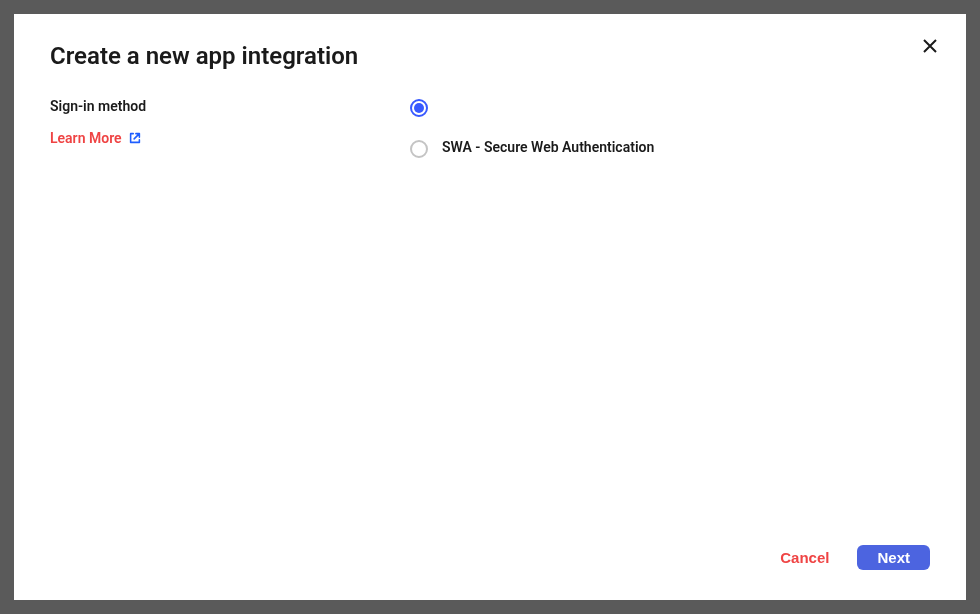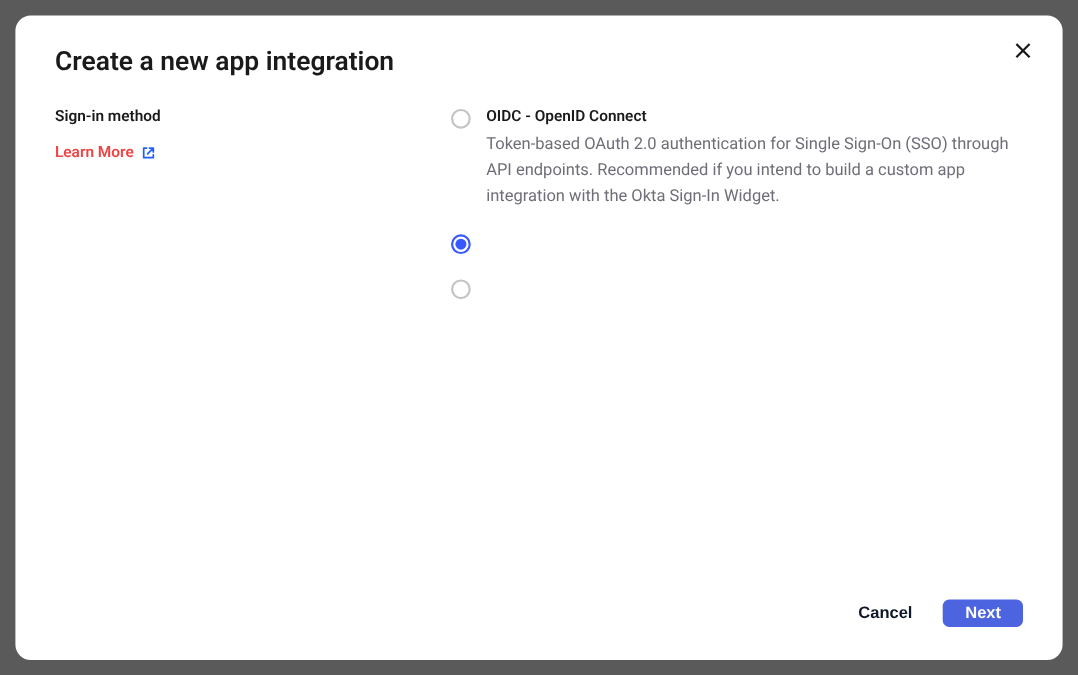--- a/index.html
+++ b/index.html
@@ -15,21 +15,21 @@
       overflow: hidden;
       position: relative;
     }
     .modal {
       position: absolute;
       top: 14px;
       left: 14px;
       right: 14px;
       bottom: 14px;
       background: #fff;
-      border-radius: 14px;
+      border-radius: 0;
       padding: 28px 36px 24px 36px;
       display: flex;
       flex-direction: column;
     }
     .close-button {
       position: absolute;
       top: 20px;
       right: 24px;
       width: 24px;
       height: 24px;
@@ -119,21 +119,21 @@
       display: flex;
       justify-content: flex-end;
       align-items: center;
       gap: 20px;
       margin-top: auto;
       padding-top: 20px;
     }
     .cancel-btn {
       font-size: 15px;
       font-weight: 600;
-      color: #0f172a;
+      color: #ef4444;
       background: none;
       border: none;
       cursor: pointer;
       padding: 10px 8px;
     }
     .next-btn {
       font-size: 15px;
       font-weight: 600;
       color: #fff;
       background: #4c64e0;
@@ -165,37 +165,31 @@
       <a class="learn-more">
         <span>Learn More</span>
         <svg class="ext-icon" viewBox="0 0 16 16" fill="none">
           <path d="M6 3 H3 V13 H13 V10 M9 3 H13 V7 M13 3 L7 9" stroke="#1f5eff" stroke-width="1.8" stroke-linecap="round" stroke-linejoin="round"></path>
         </svg>
       </a>
     </div>
 
     <div class="right-col">
 
-      <div class="radio-option">
-        <div class="radio-circle"></div>
-        <div class="radio-text">
-          <div class="radio-title">OIDC - OpenID Connect</div>
-          <div class="radio-desc">Token-based OAuth 2.0 authentication for Single Sign-On (SSO) through API endpoints. Recommended if you intend to build a custom app integration with the Okta Sign-In Widget.</div>
-        </div>
-      </div>
 
       <div class="radio-option">
         <div class="radio-circle selected"></div>
         <div class="radio-text">
         </div>
       </div>
 
       <div class="radio-option">
         <div class="radio-circle"></div>
         <div class="radio-text">
+          <div class="radio-title">SWA - Secure Web Authentication</div>
         </div>
       </div>
 
 
     </div>
   </div>
 
   <div class="footer">
     <button class="cancel-btn">Cancel</button>
     <button class="next-btn">Next</button>

